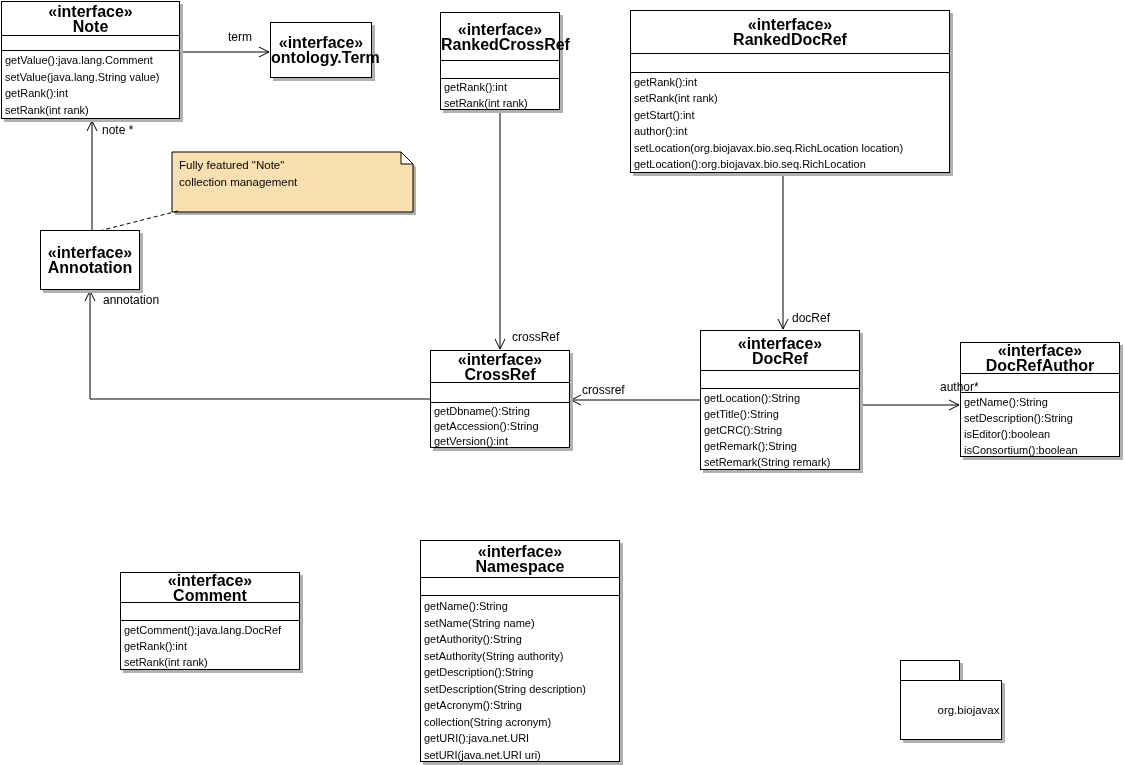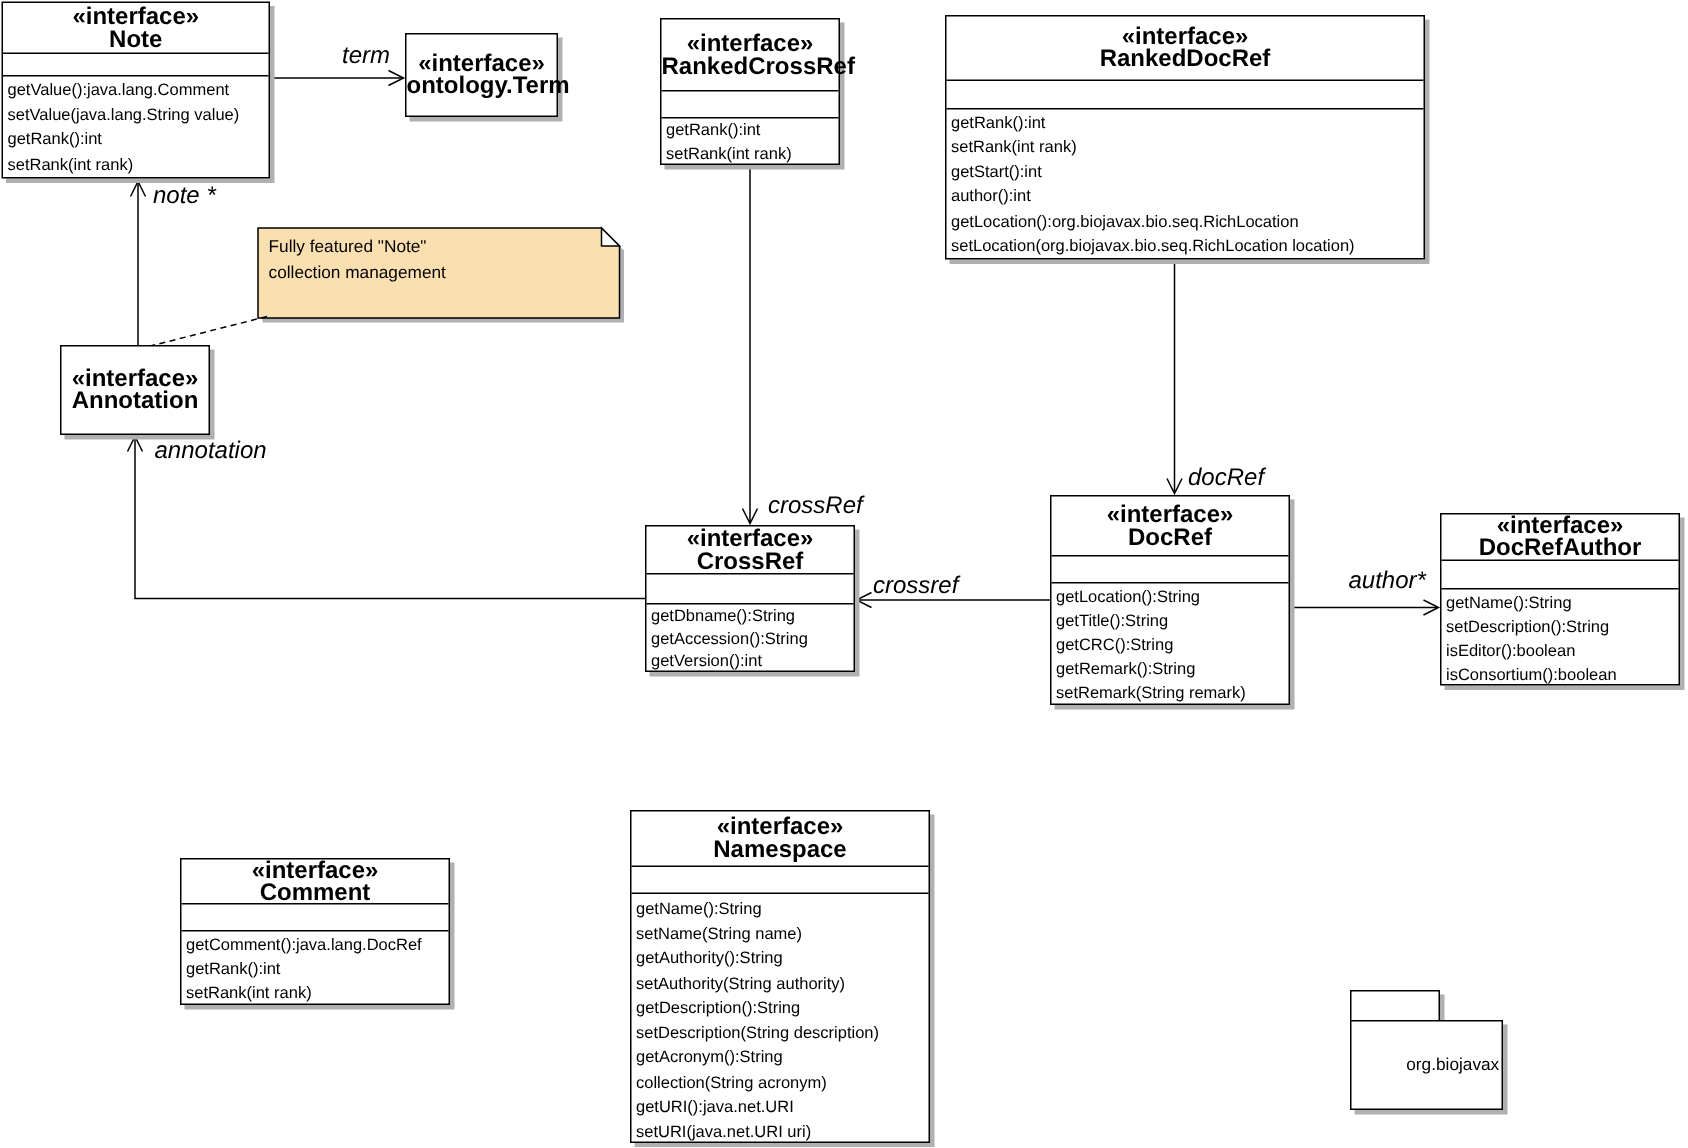--- a/index.html
+++ b/index.html
@@ -15,21 +15,21 @@
   .hd{
     box-sizing:border-box;border-bottom:1px solid #000;text-align:center;
     font-weight:bold;font-size:16px;line-height:15px;
     display:flex;flex-direction:column;justify-content:center;
   }
   .simple .hd{border-bottom:none;height:100%;}
   .attrs{box-sizing:border-box;border-bottom:1px solid #000;}
   .ops{box-sizing:border-box;padding:1px 3px 0 3px;font-size:11px;}
   .m{white-space:nowrap;overflow:visible;height:var(--lh,16px);line-height:var(--lh,16px);}
   .elabel{
-    position:absolute;z-index:3;font-size:16px;line-height:13px;white-space:nowrap;font-style:italic;
+    position:absolute;z-index:3;font-size:12px;line-height:13px;white-space:nowrap;
   }
   .sticky-text{
     position:absolute;z-index:3;box-sizing:border-box;padding:5px 0 0 7px;
     font-size:11.5px;line-height:17px;white-space:nowrap;
   }
   .pkg-tab{
     position:absolute;box-sizing:border-box;background:#fff;border:1px solid #000;
     box-shadow:3px 3px 0 #b0b0b0;z-index:2;
   }
   .pkg-body{
@@ -106,22 +106,22 @@
     <div class="hd" style="height:43px">
       <div>«interface»</div>
       <div>RankedDocRef</div>
     </div>
     <div class="attrs" style="height:19px"></div>
     <div class="ops" style="--lh:16.4px">
       <div class="m">getRank():int</div>
       <div class="m">setRank(int rank)</div>
       <div class="m">getStart():int</div>
       <div class="m">author():int</div>
+      <div class="m">setLocation(org.biojavax.bio.seq.RichLocation location)</div>
       <div class="m">getLocation():org.biojavax.bio.seq.RichLocation</div>
-      <div class="m">setLocation(org.biojavax.bio.seq.RichLocation location)</div>
     </div>
   </div>
 
   <div class="sticky-text" style="left:172px;top:152px;width:241px;height:60px">
     <div>Fully featured "Note"</div>
     <div>collection management</div>
   </div>
 
   <div class="uml simple" style="left:40px;top:230px;width:100px;height:60px">
     <div class="hd">
@@ -209,15 +209,15 @@
   <div class="pkg-body" style="left:900px;top:680px;width:102px;height:60px">
     <span>org.biojavax</span>
   </div>
 
   <div class="elabel" style="left:228px;top:31px">term</div>
   <div class="elabel" style="left:102px;top:124px">note *</div>
   <div class="elabel" style="left:103px;top:294px">annotation</div>
   <div class="elabel" style="left:512px;top:331px">crossRef</div>
   <div class="elabel" style="left:582px;top:384px">crossref</div>
   <div class="elabel" style="left:792px;top:312px">docRef</div>
-  <div class="elabel" style="left:899px;top:381px">author*</div>
+  <div class="elabel" style="left:940px;top:381px">author*</div>
 
 </div>
 
 </body></html>

